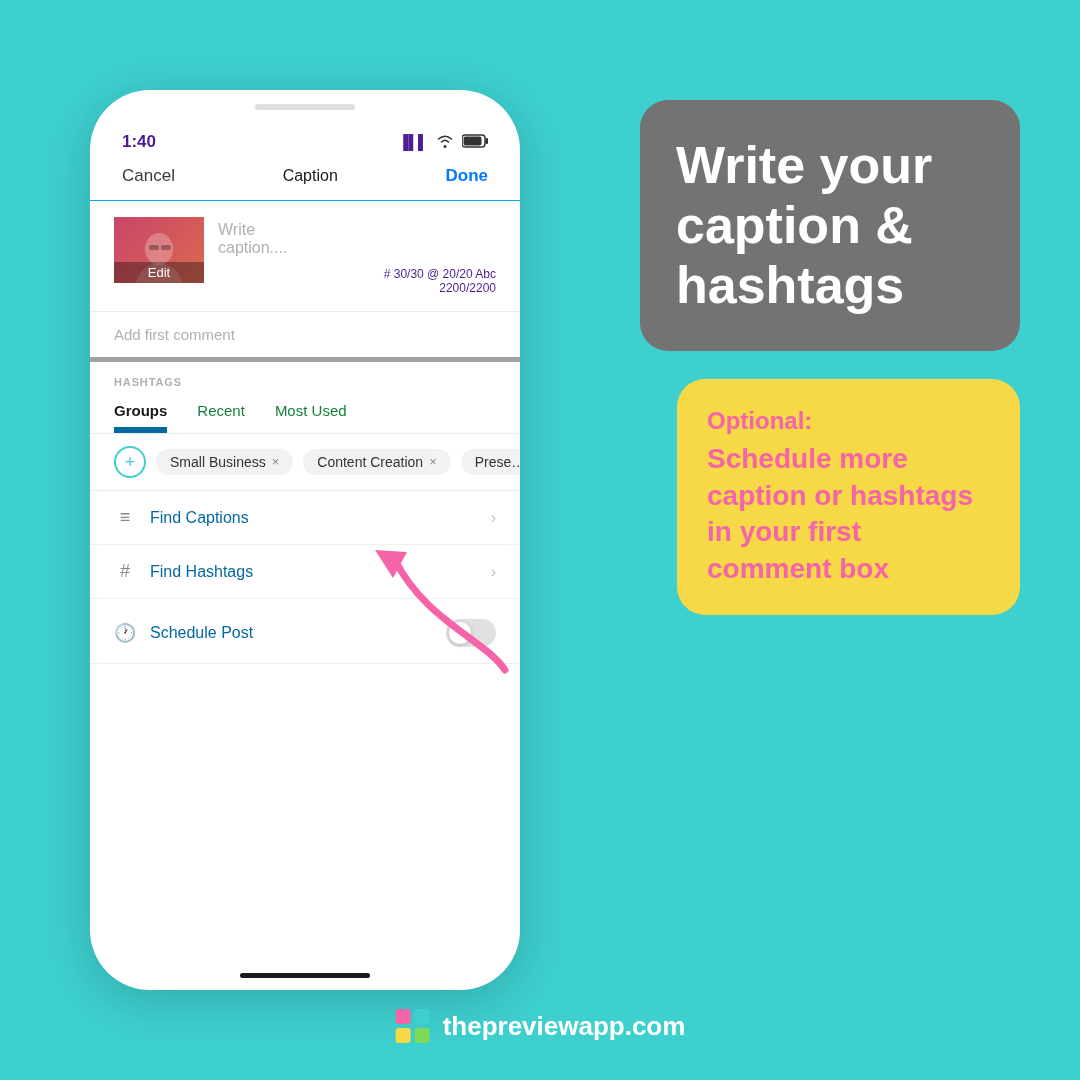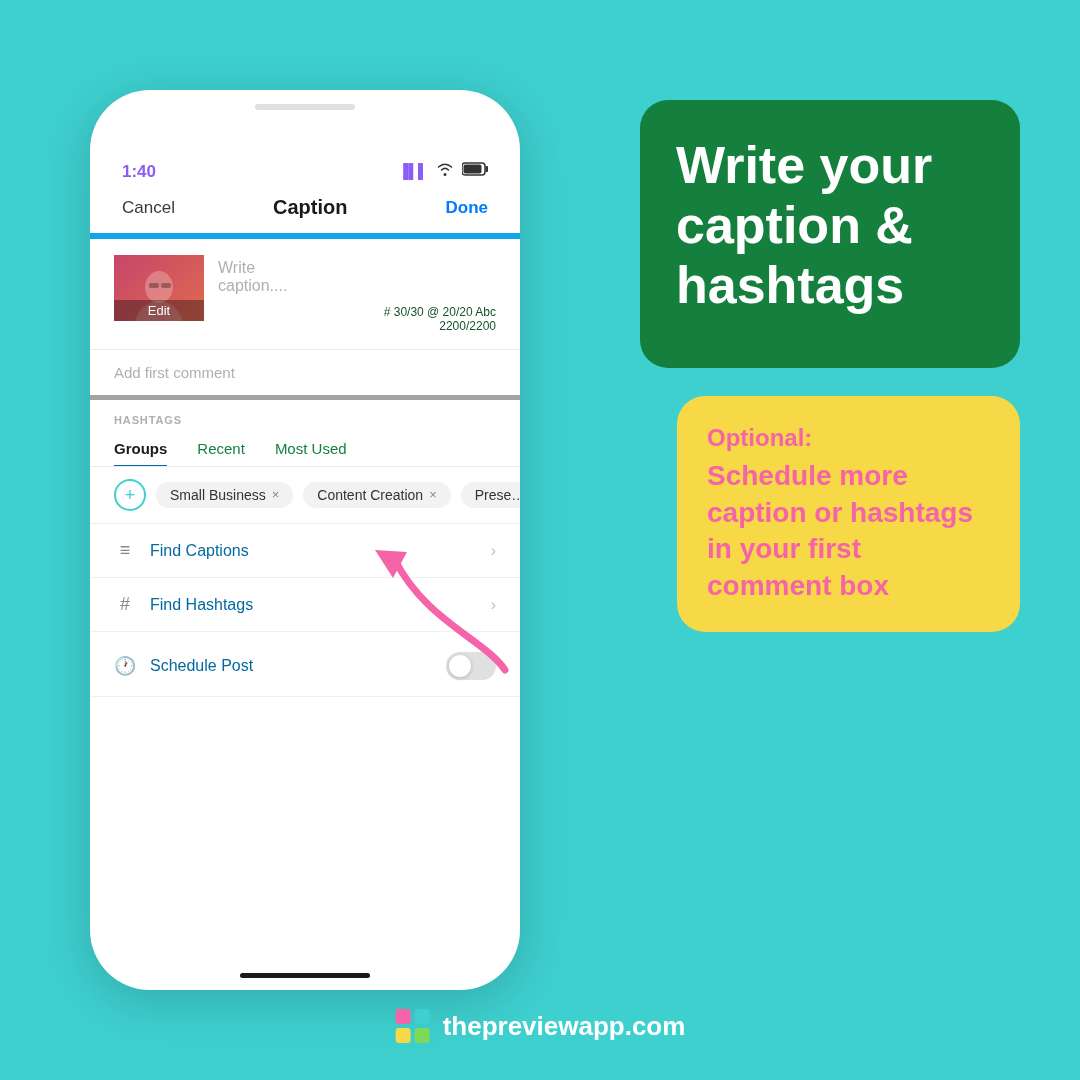--- a/index.html
+++ b/index.html
@@ -41,52 +41,51 @@
       width: 100px;
       height: 6px;
       background: #e0e0e0;
       border-radius: 3px;
     }
 
     
     .status-bar {
       display: flex;
       justify-content: space-between;
-      align-items: flex-start;
+      align-items: center;
       padding: 42px 32px 10px 32px;
       font-size: 17px;
       font-weight: 600;
-      color: #8b5cf6;
-      margin-top: 30px;
+      color: #4c1d95;
     }
 
     .status-icons {
       display: flex;
       align-items: center;
       gap: 8px;
       font-size: 14px;
     }
 
     
     .nav-bar {
       display: flex;
       justify-content: space-between;
       align-items: center;
       padding: 4px 32px 14px 32px;
-      border-bottom: 6px solid #0ea5e9;
+      border-bottom: 1px solid #0ea5e9;
     }
 
     .nav-cancel {
       font-size: 17px;
       color: #3a3a3a;
     }
 
     .nav-title {
-      font-size: 20px;
-      font-weight: 700;
+      font-size: 16px;
+      font-weight: 400;
       color: #1a1a1a;
     }
 
     .nav-done {
       font-size: 17px;
       color: #007AFF;
       font-weight: 600;
     }
 
     
@@ -126,21 +125,21 @@
     }
 
     .caption-placeholder {
       font-size: 16px;
       color: #b0b0b0;
       margin-top: 4px;
     }
 
     .caption-counters {
       font-size: 12px;
-      color: #14532d;
+      color: #4c1d95;
       text-align: right;
       margin-top: auto;
       padding-top: 50px;
     }
 
     
     .first-comment {
       padding: 14px 24px;
       border-bottom: 5px solid #a3a3a3;
       font-size: 15px;
@@ -165,21 +164,21 @@
 
     .tab {
       font-size: 15px;
       padding: 8px 0;
       color: #15803d;
     }
 
     .tab.active {
       color: #1a1a1a;
       font-weight: 700;
-      border-bottom: 1px solid #0369a1;
+      border-bottom: 6px solid #0369a1;
     }
 
     
     .chips-row {
       display: flex;
       align-items: center;
       padding: 12px 24px;
       gap: 10px;
       flex-wrap: nowrap;
       overflow: hidden;
@@ -307,23 +306,23 @@
       position: absolute;
       right: 60px;
       top: 100px;
       width: 380px;
       display: flex;
       flex-direction: column;
       gap: 28px;
     }
 
     .card-pink {
-      background: #15803d;
+      background: #737373;
       border-radius: 28px;
-      padding: 36px 36px 53px 36px;
+      padding: 36px 36px 36px 36px;
     }
 
     .card-pink-text {
       font-size: 52px;
       font-weight: 900;
       color: #ffffff;
       line-height: 1.15;
     }
 
     .card-yellow {

